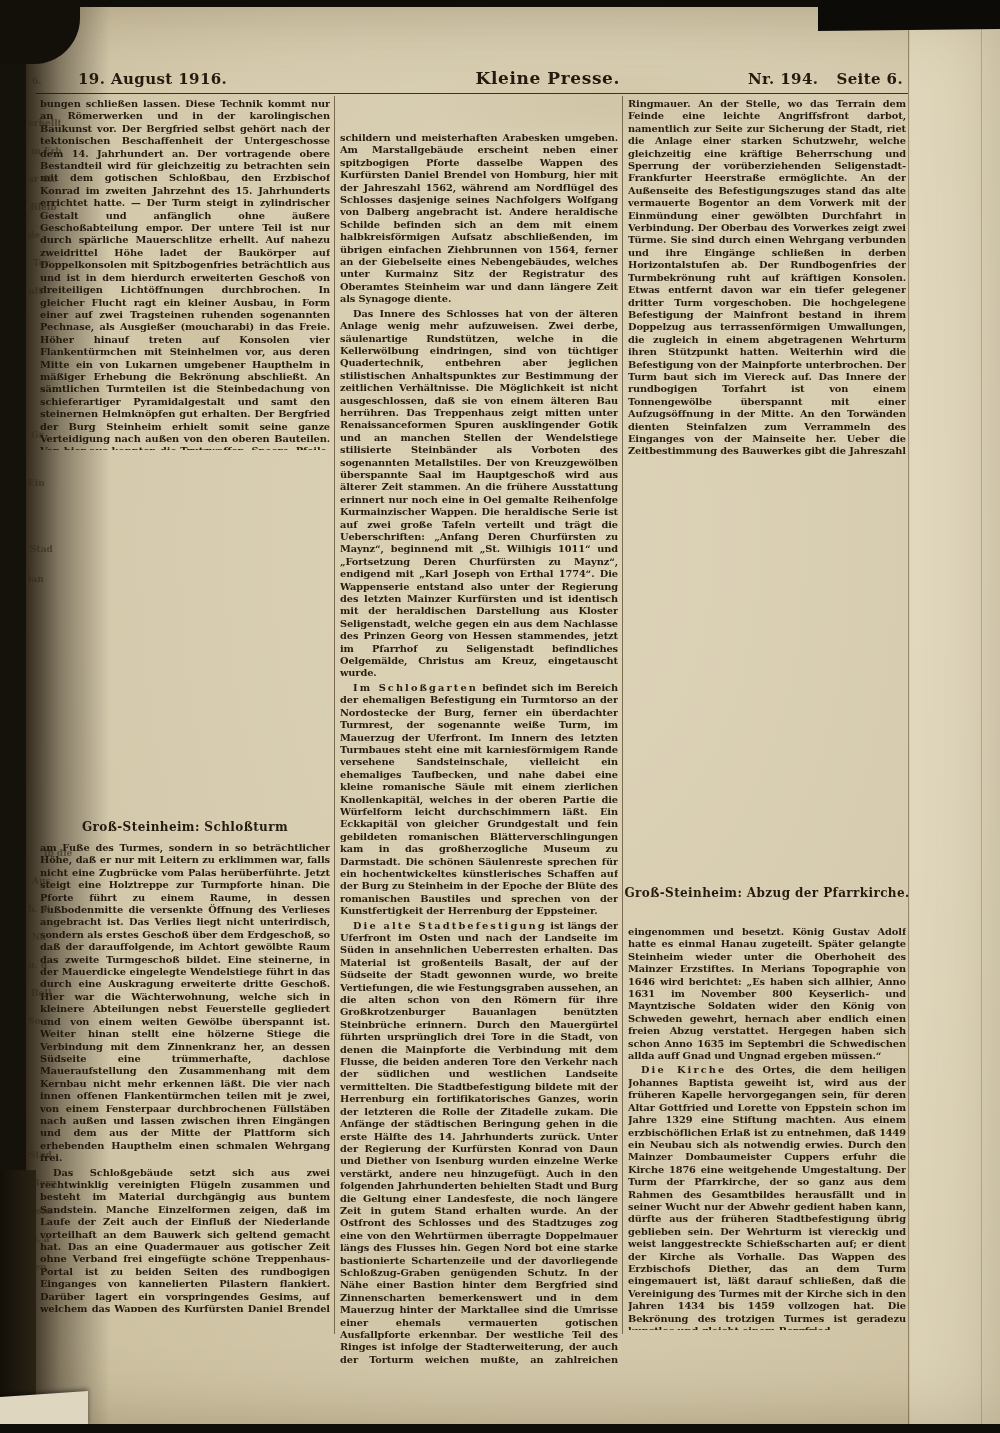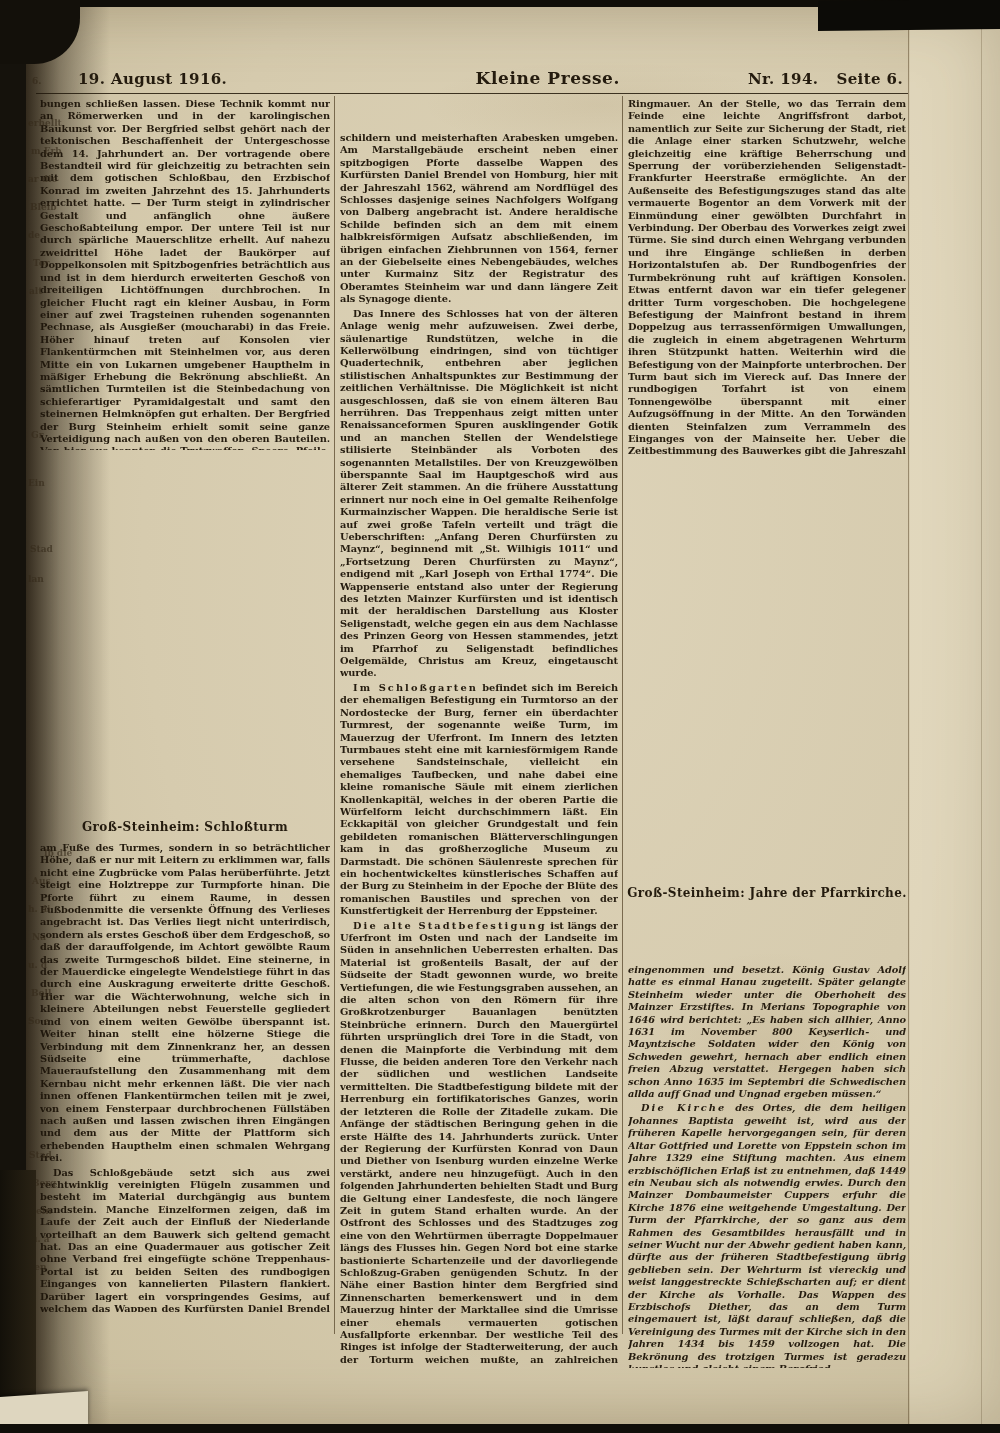--- a/index.html
+++ b/index.html
@@ -64,21 +64,21 @@
   .txt p { font-size:9.8px; line-height:12.4px; text-align:justify; color:#251c0f;
     font-weight:700; letter-spacing:-0.1px; text-indent:13px; margin-bottom:2px;
     -webkit-hyphens:none; hyphens:none; }
   .txt p.noindent { text-indent:0; }
   .sperr { letter-spacing:2.1px; }
   .block { position:absolute; overflow:hidden; }
   .c1b1 { left:40px;  top:98px;  width:290px; height:352px; }
   .c1b2 { left:40px;  top:842px; width:290px; height:470px; }
   .c2   { left:340px; top:98px;  width:278px; height:1234px;margin-top:34px; }
   .c3b1 { left:628px; top:98px;  width:278px; height:360px; }
-  .c3b2 { left:628px; top:964px; width:278px; height:404px;font-style:italic; }
+  .c3b2 { left:628px; top:926px; width:278px; height:404px; }
   .fig1 { left:56px;  top:453px; width:266px; height:360px; border:2px solid #453822;
     background:#dbd1b4; }
   .fig2 { left:630px; top:465px; width:272px; height:412px; border:2px solid #453822;
     background:#dbd1b4; }
   .figure svg, .fig1 svg, .fig2 svg { display:block; width:100%; height:100%; }
   .caption { position:absolute; text-align:center; font-size:12px; font-weight:700;
     color:#241b0e; letter-spacing:.4px; }
   .cap1 { left:40px;  top:820px; width:290px; }
   .cap2 { left:622px; top:886px; width:290px; }
 
@@ -250,21 +250,21 @@
         <line x1="0" y1="336" x2="58" y2="336"></line>
         <line x1="0" y1="348" x2="58" y2="348"></line>
         <path d="M210,60 q4,-4 8,0 q4,-4 8,0"></path>
         <path d="M6,362 q46,5 90,1 t86,0 t78,0"></path>
         <path d="M10,374 q46,5 88,1 t84,0 t70,0"></path>
         <path d="M6,386 q56,4 104,1 t140,0"></path>
         <path d="M36,396 h34 m28,0 h44 m26,0 h56"></path>
       </g>
     </svg>
   </div>
-  <div class="caption cap2">Groß-Steinheim: Jahre der Pfarrkirche.</div>
+  <div class="caption cap2">Groß-Steinheim: Abzug der Pfarrkirche.</div>
 
   <div class="block txt c3b2">
     <p class="noindent">eingenommen und besetzt. König Gustav Adolf hatte es einmal Hanau zugeteilt. Später gelangte Steinheim wieder unter die Oberhoheit des Mainzer Erzstiftes. In Merians Topographie von 1646 wird berichtet: „Es haben sich allhier, Anno 1631 im November 800 Keyserlich- und Mayntzische Soldaten wider den König von Schweden gewehrt, hernach aber endlich einen freien Abzug verstattet. Hergegen haben sich schon Anno 1635 im Septembri die Schwedischen allda auff Gnad und Ungnad ergeben müssen.“</p>
     <p><span class="sperr">Die Kirche</span><span> des Ortes, die dem heiligen Johannes Baptista geweiht ist, wird aus der früheren Kapelle hervorgegangen sein, für deren Altar Gottfried und Lorette von Eppstein schon im Jahre 1329 eine Stiftung machten. Aus einem erzbischöflichen Erlaß ist zu entnehmen, daß 1449 ein Neubau sich als notwendig erwies. Durch den Mainzer Dombaumeister Cuppers erfuhr die Kirche 1876 eine weitgehende Umgestaltung. Der Turm der Pfarrkirche, der so ganz aus dem Rahmen des Gesamtbildes herausfällt und in seiner Wucht nur der Abwehr gedient haben kann, dürfte aus der früheren Stadtbefestigung übrig geblieben sein. Der Wehrturm ist viereckig und weist langgestreckte Schießscharten auf; er dient der Kirche als Vorhalle. Das Wappen des Erzbischofs Diether, das an dem Turm eingemauert ist, läßt darauf schließen, daß die Vereinigung des Turmes mit der Kirche sich in den Jahren 1434 bis 1459 vollzogen hat. Die Bekrönung des trotzigen Turmes ist geradezu kunstlos und gleicht einem Bergfried.</span></p>
 
   </div>
 
   <div class="gutter-shade"></div>
   <div class="gutter-frags">
     <span class="gfrag" style="top:76px;left:32px">6.</span>

